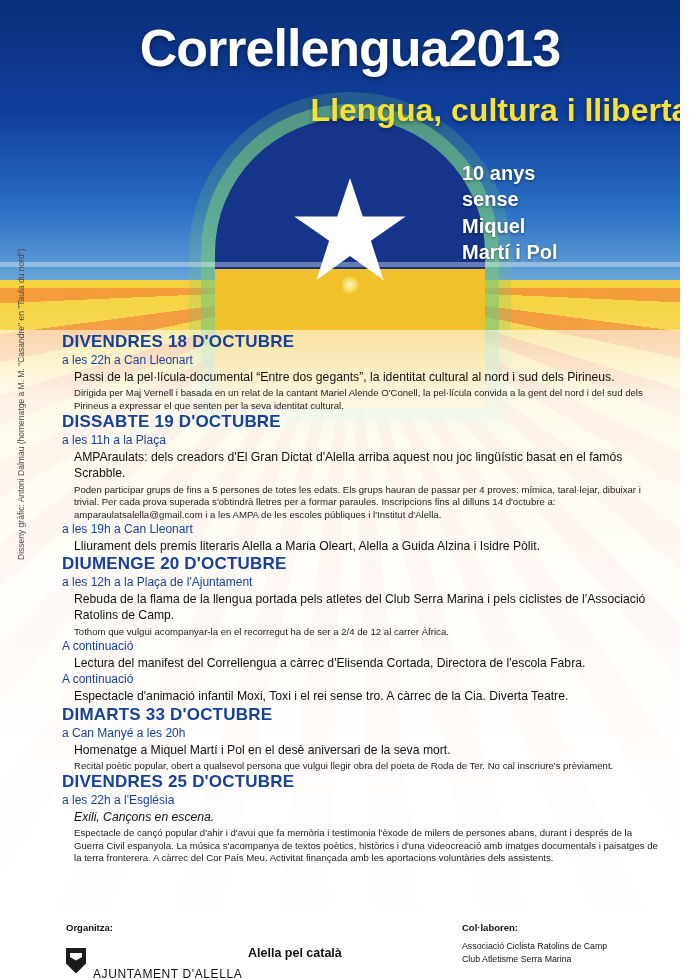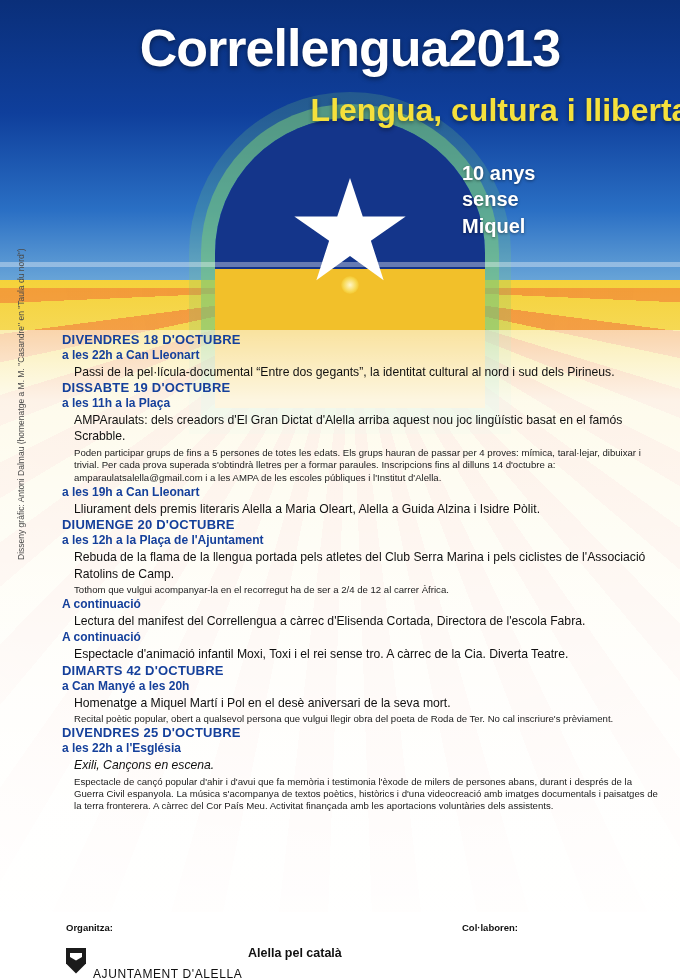--- a/index.html
+++ b/index.html
@@ -90,26 +90,26 @@
     position:absolute;left:16px;top:560px;
     transform:rotate(-90deg);transform-origin:left top;
     font-size:8.5px;color:#4a4a4a;white-space:nowrap;
   }
   
   .program{
     position:absolute;left:62px;top:332px;width:600px;
     color:#111111;
   }
   .day{
-    font-size:13px;font-weight:bold;color:#15409b;
+    font-size:17px;font-weight:bold;color:#15409b;
     margin-top:12px;letter-spacing:.2px;
   }
   .day:first-child{margin-top:0;}
   .time{
-    font-size:12px;font-weight:bold;color:#15409b;
+    font-size:12px;font-weight:normal;color:#15409b;
     margin-top:1px;
   }
   .desc{
     font-size:12.2px;line-height:1.33;color:#111;margin:2px 0 0 12px;
   }
   .note{
     font-size:9.6px;line-height:1.3;color:#222;margin:2px 0 0 12px;
   }
   .it{font-style:italic;}
   
@@ -158,30 +158,32 @@
     <div class="bottom-white"></div>
   </div>
 
   <div class="title">Correllengua2013</div>
   <div class="subtitle">Llengua, cultura i llibertat</div>
 
   <div class="tribute">
     <div>10 anys</div>
     <div>sense</div>
     <div>Miquel</div>
+    <div>Martí i Pol</div>
   </div>
 
   <div class="sidecredit">Disseny gràfic: Antoni Dalmau (homenatge a M. M. "Casandre" en "Taula du nord")</div>
 
   <div class="program">
 
     <div>
       <div class="day">DIVENDRES 18 D'OCTUBRE</div>
       <div class="time">a les 22h a Can Lleonart</div>
       <div class="desc">Passi de la pel·lícula-documental “Entre dos gegants”, la identitat cultural al nord i sud dels Pirineus.</div>
+      <div class="note">Dirigida per Maj Vernell i basada en un relat de la cantant Mariel Alende O'Conell, la pel·lícula convida a la gent del nord i del sud dels Pirineus a expressar el que senten per la seva identitat cultural.</div>
     </div>
 
     <div>
       <div class="day">DISSABTE 19 D'OCTUBRE</div>
       <div class="time">a les 11h a la Plaça</div>
       <div class="desc">AMPAraulats: dels creadors d'El Gran Dictat d'Alella arriba aquest nou joc lingüístic basat en el famós Scrabble.</div>
       <div class="note">Poden participar grups de fins a 5 persones de totes les edats. Els grups hauran de passar per 4 proves: mímica, taral·lejar, dibuixar i trivial. Per cada prova superada s'obtindrà lletres per a formar paraules. Inscripcions fins al dilluns 14 d'octubre a: amparaulatsalella@gmail.com i a les AMPA de les escoles públiques i l'Institut d'Alella.</div>
     </div>
 
     <div>
@@ -200,21 +202,21 @@
       <div class="time">A continuació</div>
       <div class="desc">Lectura del manifest del Correllengua a càrrec d'Elisenda Cortada, Directora de l'escola Fabra.</div>
     </div>
 
     <div>
       <div class="time">A continuació</div>
       <div class="desc">Espectacle d'animació infantil Moxi, Toxi i el rei sense tro. A càrrec de la Cia. Diverta Teatre.</div>
     </div>
 
     <div>
-      <div class="day">DIMARTS 42 D'OCTUBRE</div>
+      <div class="day">DIMARTS 33 D'OCTUBRE</div>
       <div class="time">a Can Manyé a les 20h</div>
       <div class="desc">Homenatge a Miquel Martí i Pol en el desè aniversari de la seva mort.</div>
       <div class="note">Recital poètic popular, obert a qualsevol persona que vulgui llegir obra del poeta de Roda de Ter. No cal inscriure's prèviament.</div>
     </div>
 
     <div>
       <div class="day">DIVENDRES 25 D'OCTUBRE</div>
       <div class="time">a les 22h a l'Església</div>
       <div class="desc it">Exili, Cançons en escena.</div>
       <div class="note">Espectacle de cançó popular d'ahir i d'avui que fa memòria i testimonia l'èxode de milers de persones abans, durant i després de la Guerra Civil espanyola. La música s'acompanya de textos poètics, històrics i d'una videocreació amb imatges documentals i paisatges de la terra fronterera. A càrrec del Cor País Meu. Activitat finançada amb les aportacions voluntàries dels assistents.</div>
@@ -223,15 +225,19 @@
   </div>
 
   <div class="footer">
     <div class="f-org-label">Organitza:</div>
     <div class="f-ajt">
       <span class="crest"></span>
       <span class="txt">AJUNTAMENT D'ALELLA</span>
     </div>
     <div class="f-alella">Alella pel català</div>
     <div class="f-col-label">Col·laboren:</div>
+    <div class="f-collab">
+      <div>Associació Ciclista Ratolins de Camp</div>
+      <div>Club Atletisme Serra Marina</div>
+    </div>
   </div>
 
 </div>
 
 </body></html>

